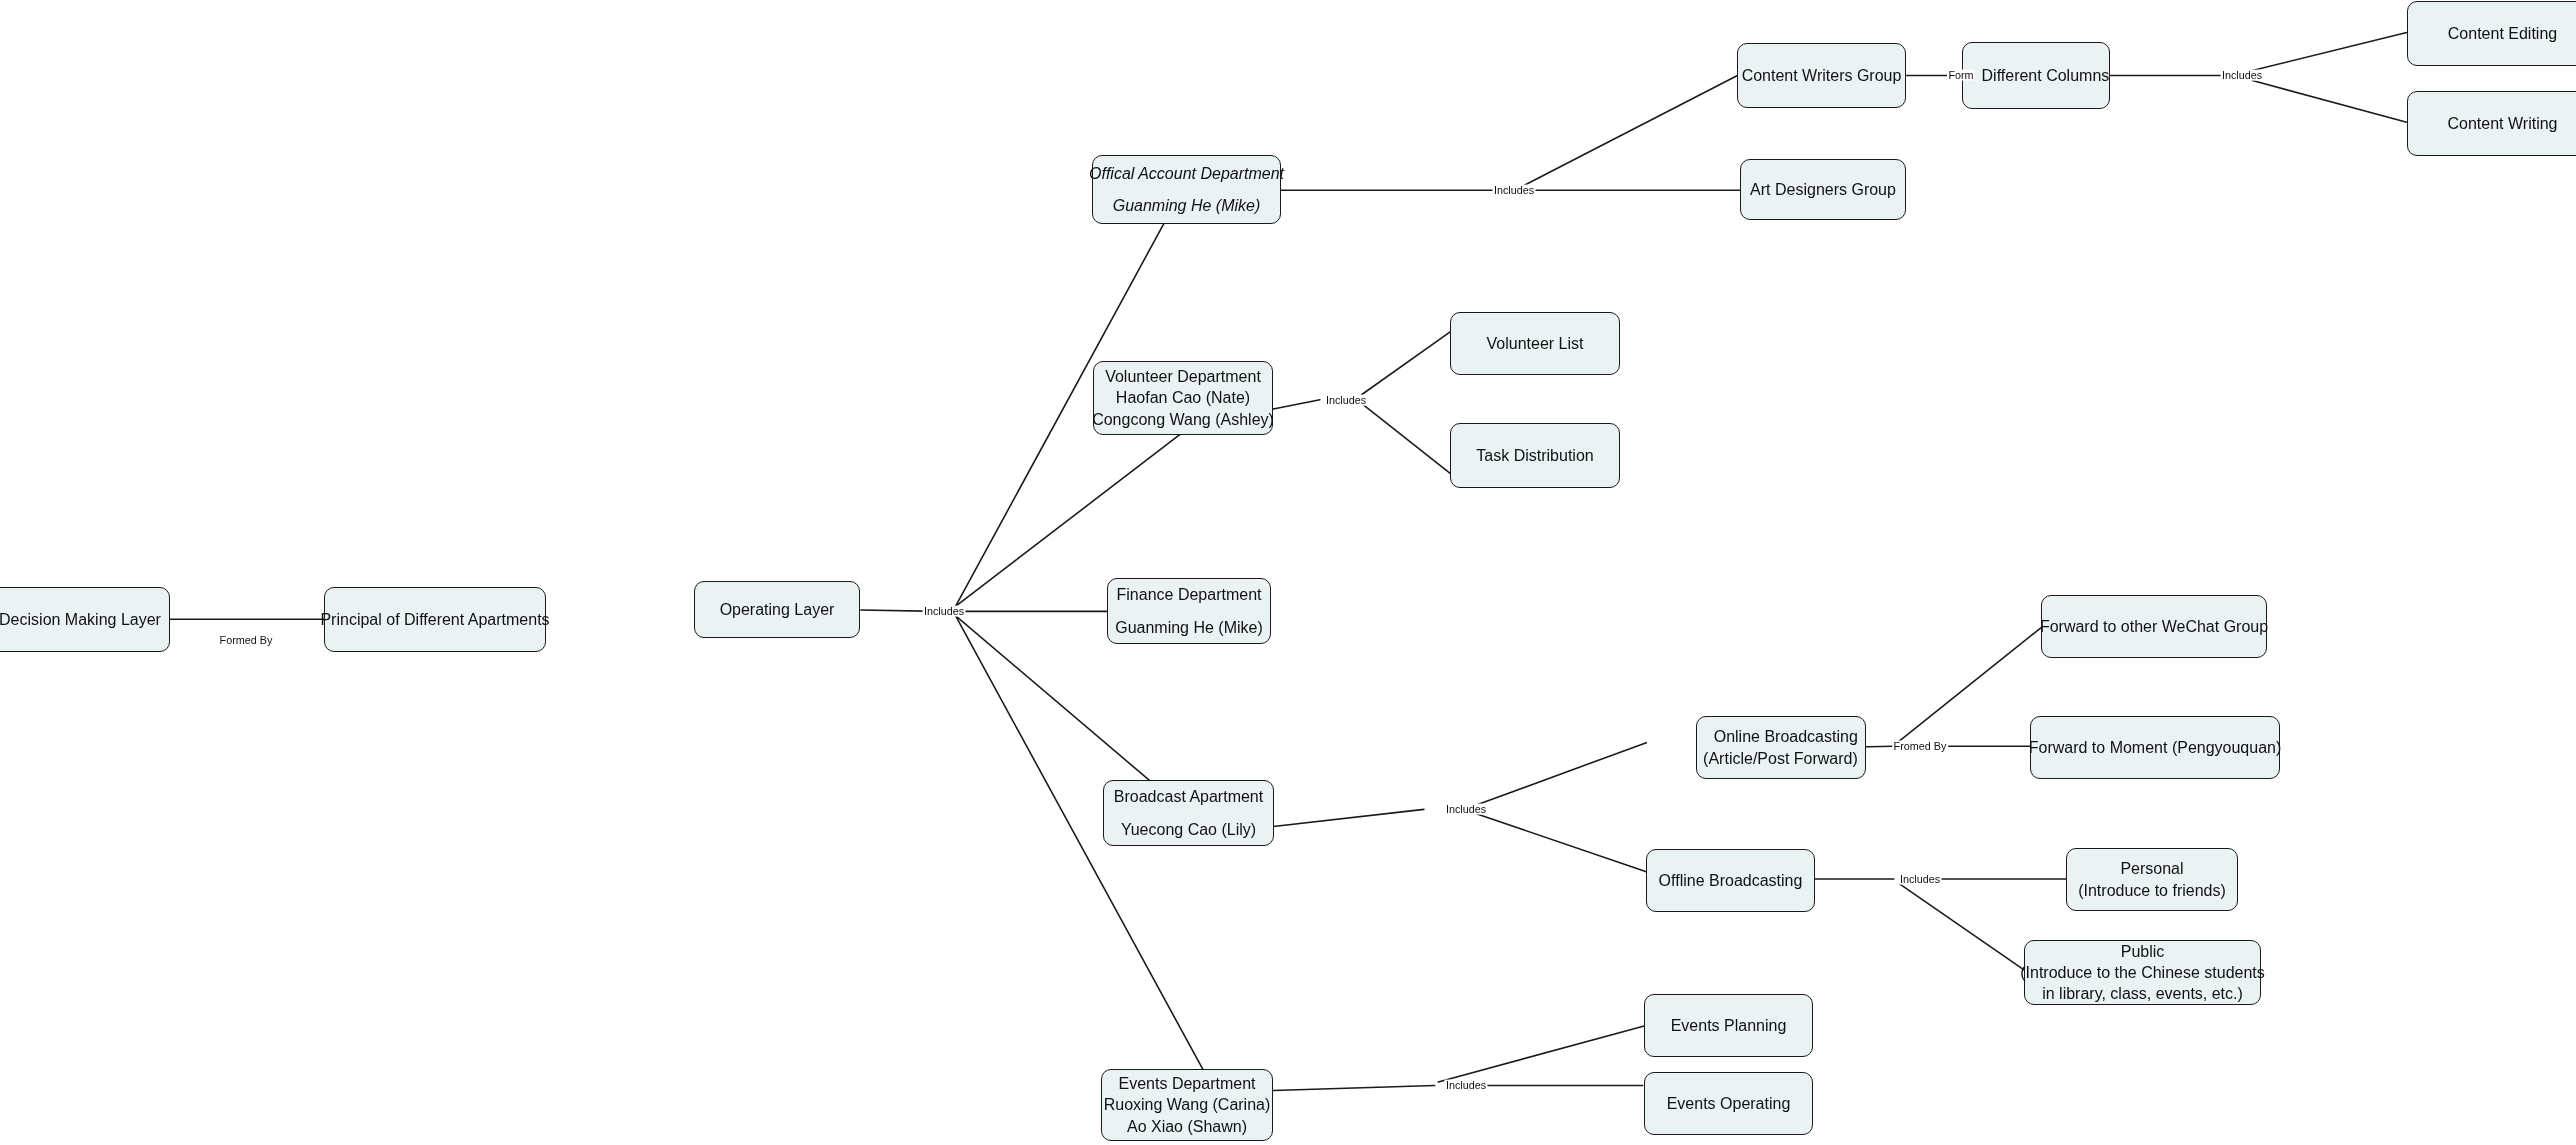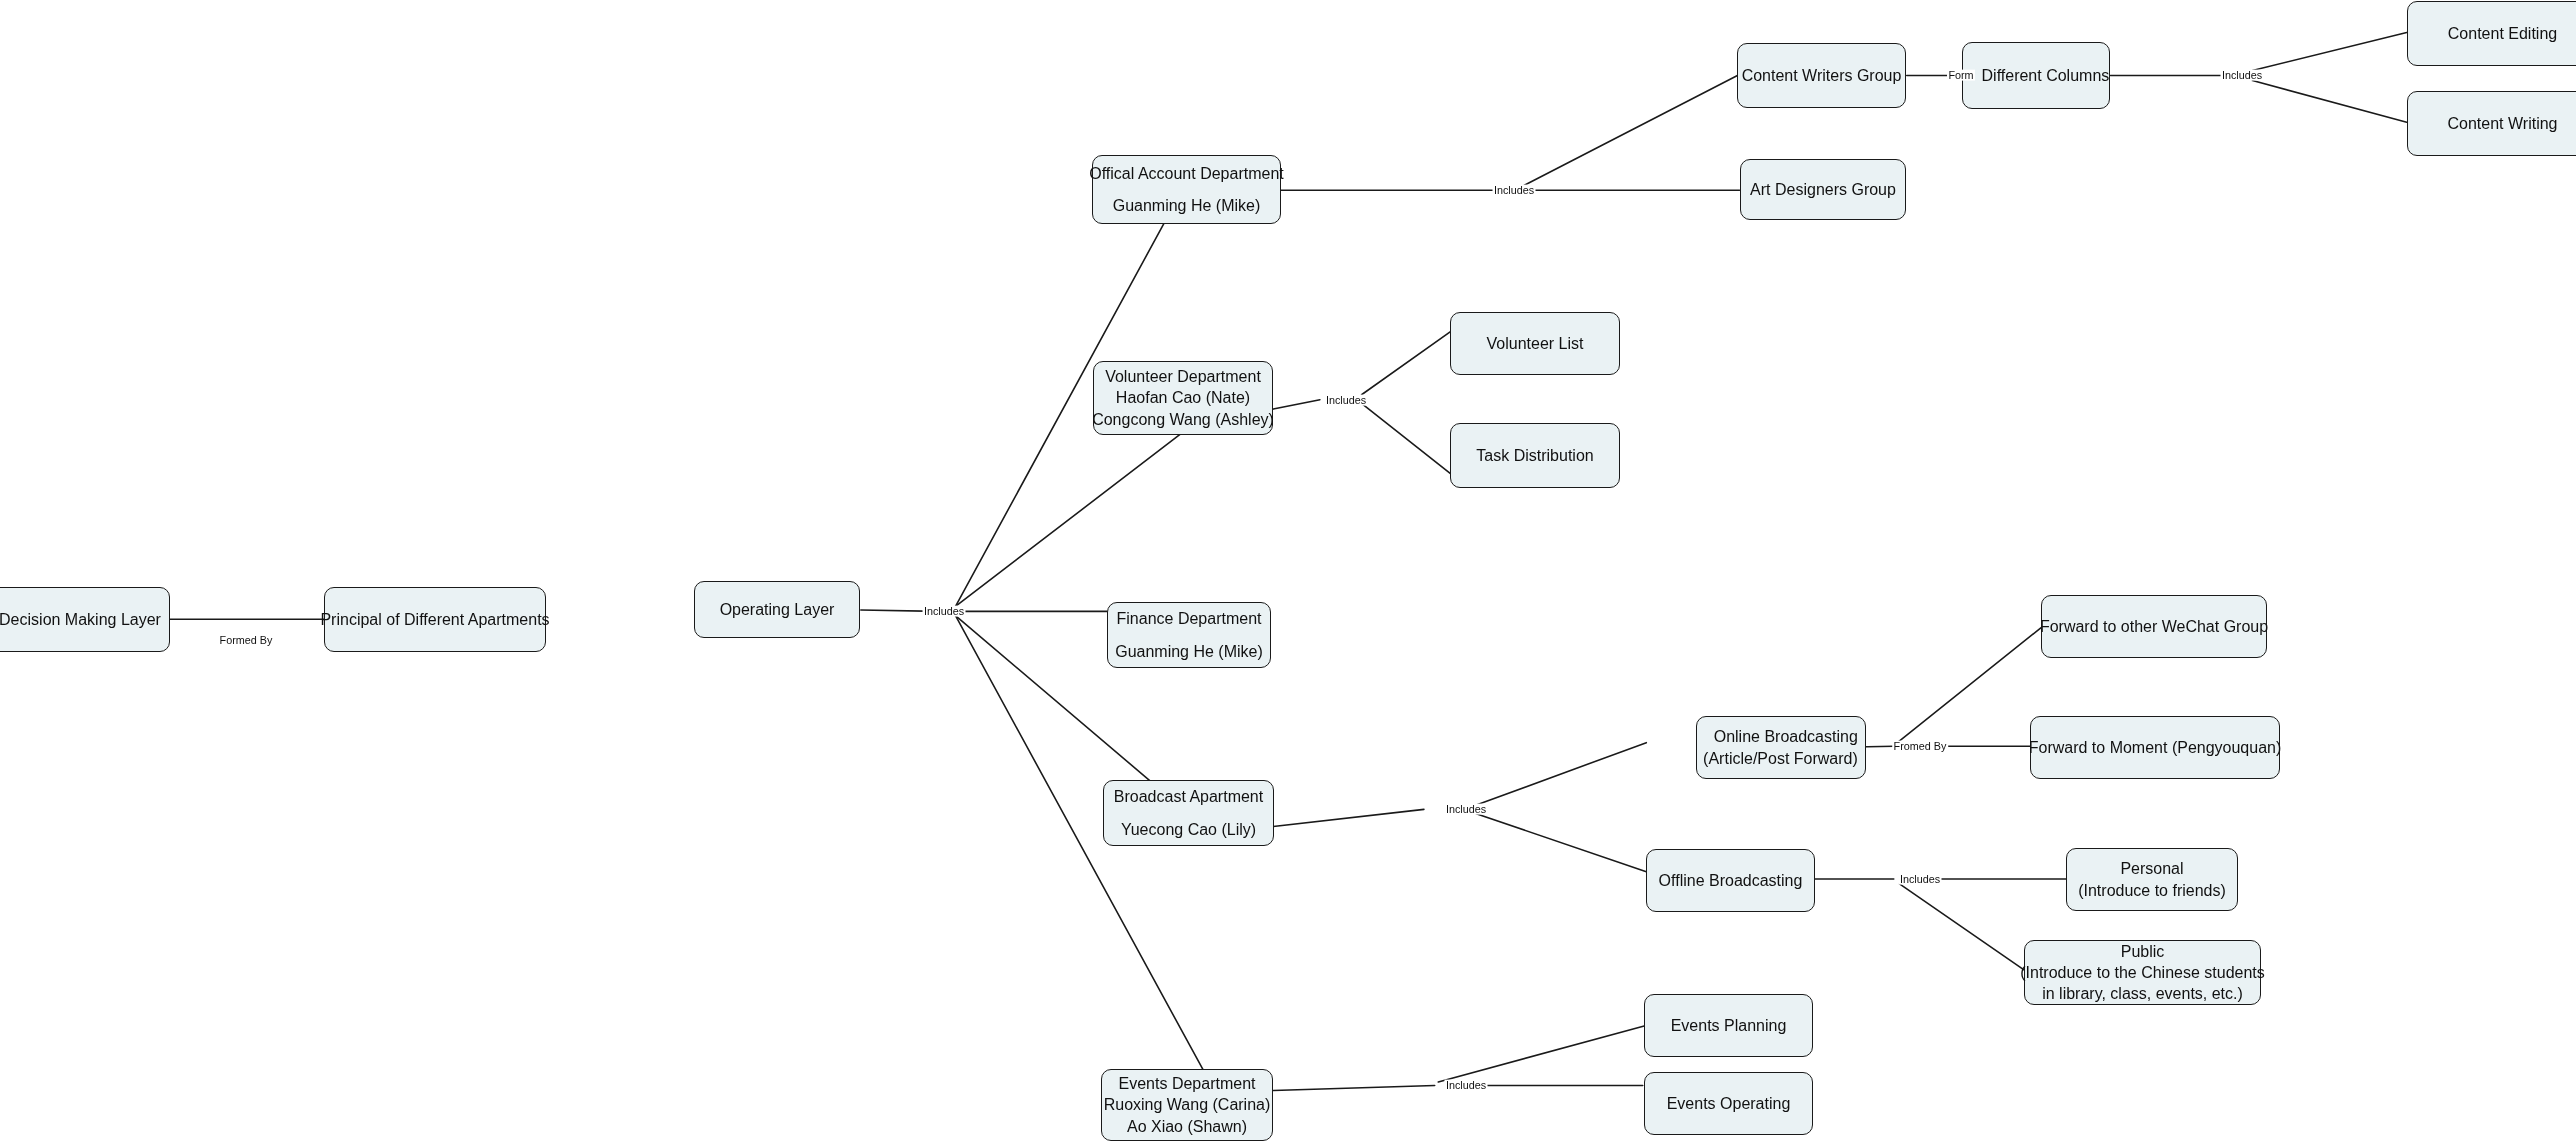--- a/index.html
+++ b/index.html
@@ -121,21 +121,21 @@
   </div>
 
   <div class="node" style="left:324px; top:587px; width:222px; height:65px;">
     <span class="line">Principal of Different Apartments</span>
   </div>
 
   <div class="node" style="left:694px; top:581px; width:166px; height:57px;">
     <span class="line">Operating Layer</span>
   </div>
 
-  <div class="node" style="left:1092px; top:155px; width:189px; height:69px;">
+  <div class="node" style="left:1092px; top:155px; width:189px; height:69px;font-style:italic;">
     <span class="line">Offical Account Department</span>
     <span class="gap"></span>
     <span class="line">Guanming He (Mike)</span>
   </div>
 
   <div class="node" style="left:1737px; top:43px; width:169px; height:65px;">
     <span class="line">Content Writers Group</span>
   </div>
 
   <div class="node" style="left:1962px; top:42px; width:148px; height:67px;padding-left:26px;">
@@ -162,21 +162,21 @@
   </div>
 
   <div class="node" style="left:1450px; top:312px; width:170px; height:63px;">
     <span class="line">Volunteer List</span>
   </div>
 
   <div class="node" style="left:1450px; top:423px; width:170px; height:65px;">
     <span class="line">Task Distribution</span>
   </div>
 
-  <div class="node" style="left:1107px; top:578px; width:164px; height:66px;margin-top:24px;">
+  <div class="node" style="left:1107px; top:578px; width:164px; height:66px;">
     <span class="line">Finance Department</span>
     <span class="gap"></span>
     <span class="line">Guanming He (Mike)</span>
   </div>
 
   <div class="node" style="left:1103px; top:780px; width:171px; height:66px;">
     <span class="line">Broadcast Apartment</span>
     <span class="gap"></span>
     <span class="line">Yuecong Cao (Lily)</span>
   </div>

